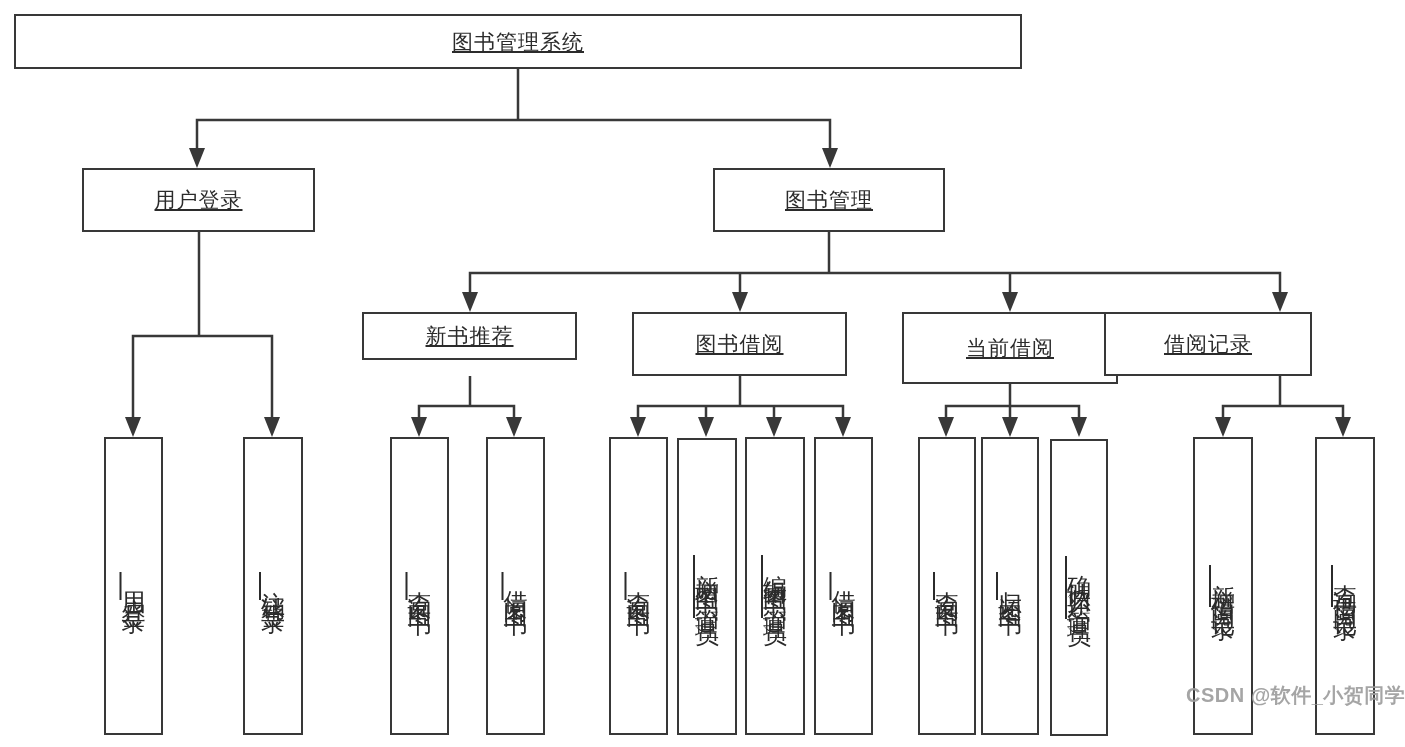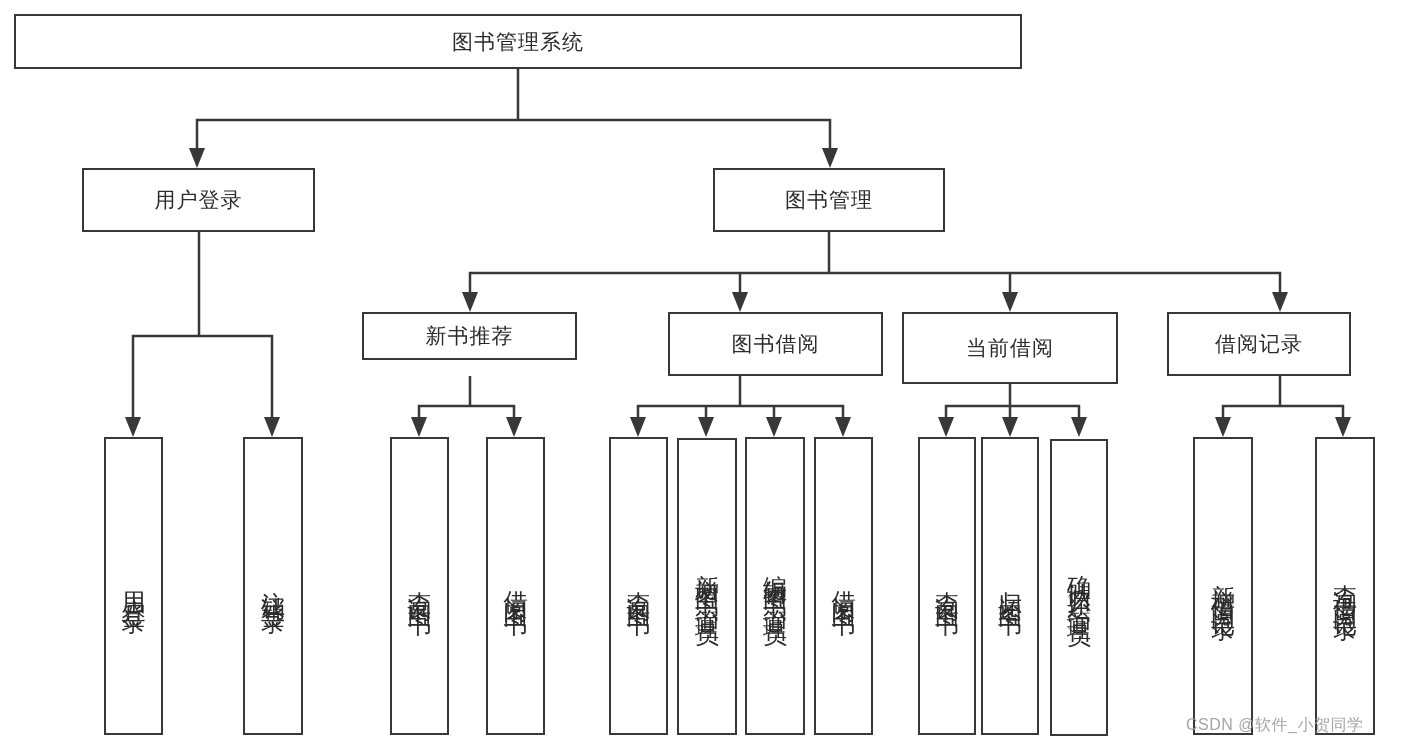--- a/index.html
+++ b/index.html
@@ -16,35 +16,37 @@
     box-sizing:border-box;
     border:2.5px solid #383838;
     background:#ffffff;
     color:#2b2b2b;
     display:flex;
     align-items:center;
     justify-content:center;
     font-size:21px;
     letter-spacing:1px;
     text-align:right;
+    text-decoration:underline;
   }
   .leaf {
     writing-mode:vertical-rl;
     text-orientation:mixed;
     font-size:24px;
     letter-spacing:7px;
     line-height:1;
   }
   #watermark {
     position:absolute;
-    left:1186px; top:715px;
-    font-size:16px;
+    left:1186px; top:682px;
+    font-size:20px;
     color:rgba(155,155,155,0.9);
     white-space:nowrap;
     letter-spacing:0.5px;
+    font-weight:bold;
   }
 </style>
 </head>
 <body>
 
 <div id="canvas">
 
   <svg id="connectors" width="1405" height="747" viewBox="0 0 1405 747">
     <path fill="none" stroke="#383838" stroke-width="2.5" d="
       M518 69 L518 120
@@ -86,23 +88,23 @@
       M1215 417 h16 l-8 20 z
       M1335 417 h16 l-8 20 z"></path>
   </svg>
 
   <div class="box" style="left:14px; top:14px; width:1008px; height:55px;">图书管理系统</div>
 
   <div class="box" style="left:82px; top:168px; width:233px; height:64px;">用户登录</div>
   <div class="box" style="left:713px; top:168px; width:232px; height:64px;">图书管理</div>
 
   <div class="box" style="left:362px; top:312px; width:215px; height:48px;">新书推荐</div>
-  <div class="box" style="left:668px; top:312px; width:215px; height:64px;">图书借阅</div>
+  <div class="box" style="left:632px; top:312px; width:215px; height:64px;">图书借阅</div>
   <div class="box" style="left:902px; top:312px; width:216px; height:72px;">当前借阅</div>
-  <div class="box" style="left:1167px; top:312px; width:184px; height:64px;">借阅记录</div>
+  <div class="box" style="left:1104px; top:312px; width:208px; height:64px;">借阅记录</div>
 
   <div class="box leaf" style="left:104px; top:437px; width:59px; height:298px;">用户登录</div>
   <div class="box leaf" style="left:243px; top:437px; width:60px; height:298px;">注销登录</div>
 
   <div class="box leaf" style="left:390px; top:437px; width:59px; height:298px;">查询图书</div>
   <div class="box leaf" style="left:486px; top:437px; width:59px; height:298px;">借阅图书</div>
 
   <div class="box leaf" style="left:609px; top:437px; width:59px; height:298px;">查询图书</div>
   <div class="box leaf" style="left:677px; top:438px; width:60px; height:297px;">新增图书（管理员）</div>
   <div class="box leaf" style="left:745px; top:437px; width:60px; height:298px;">编辑图书（管理员）</div>

